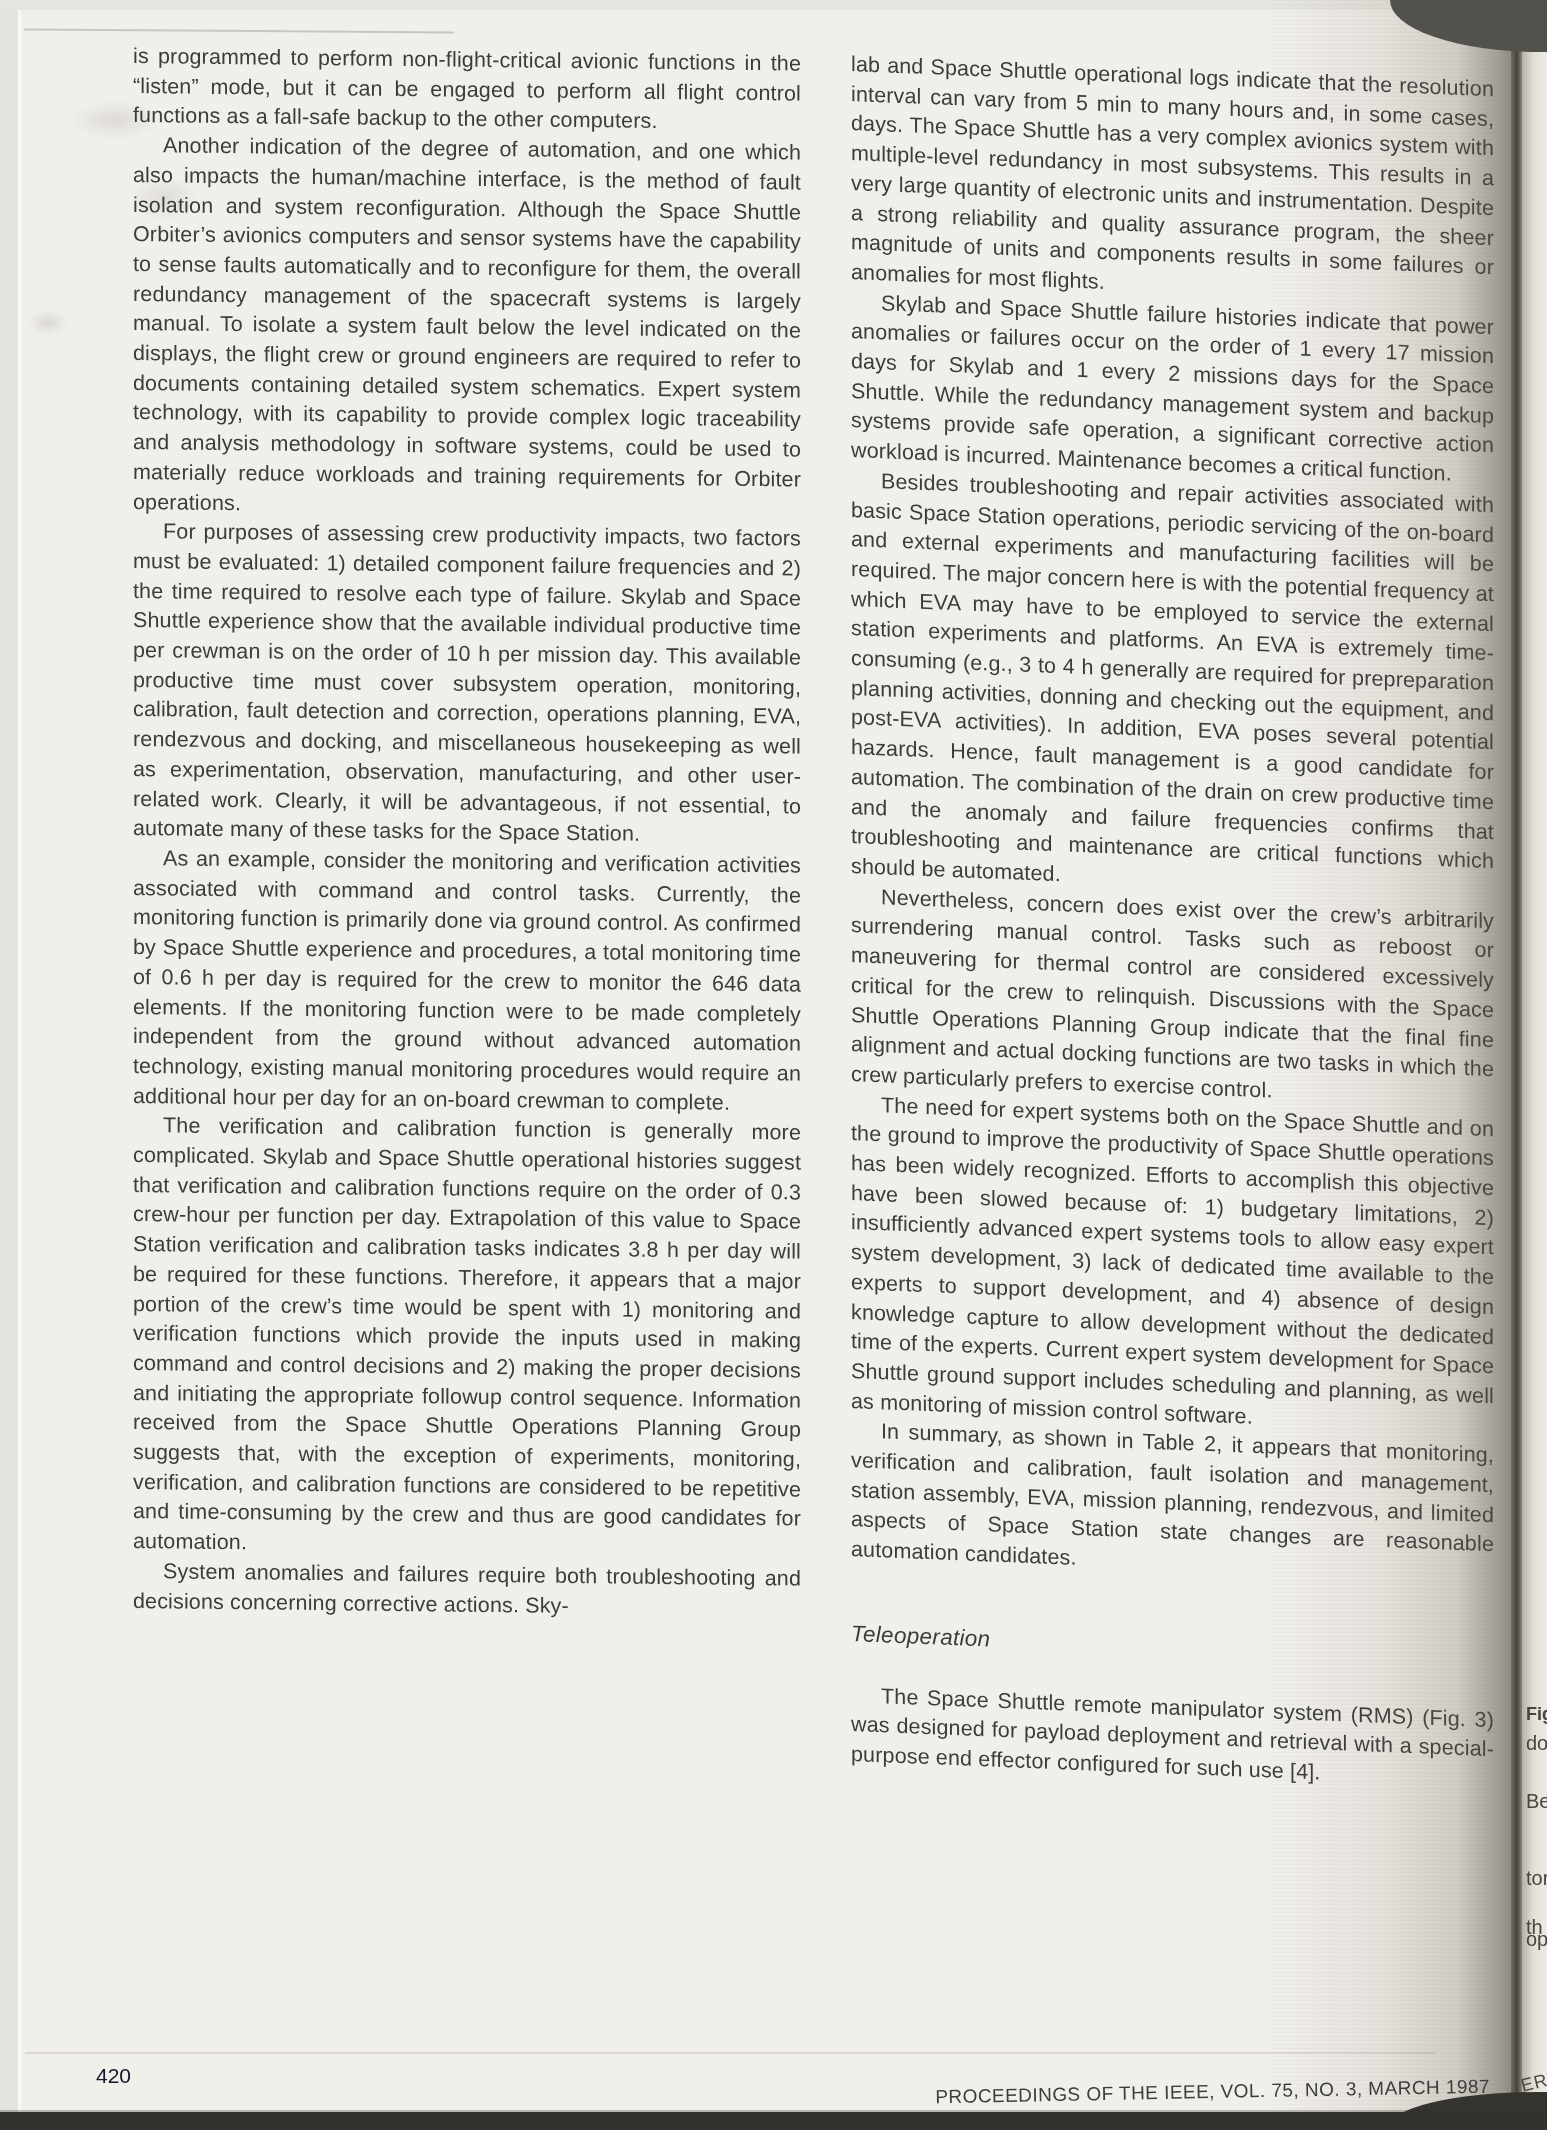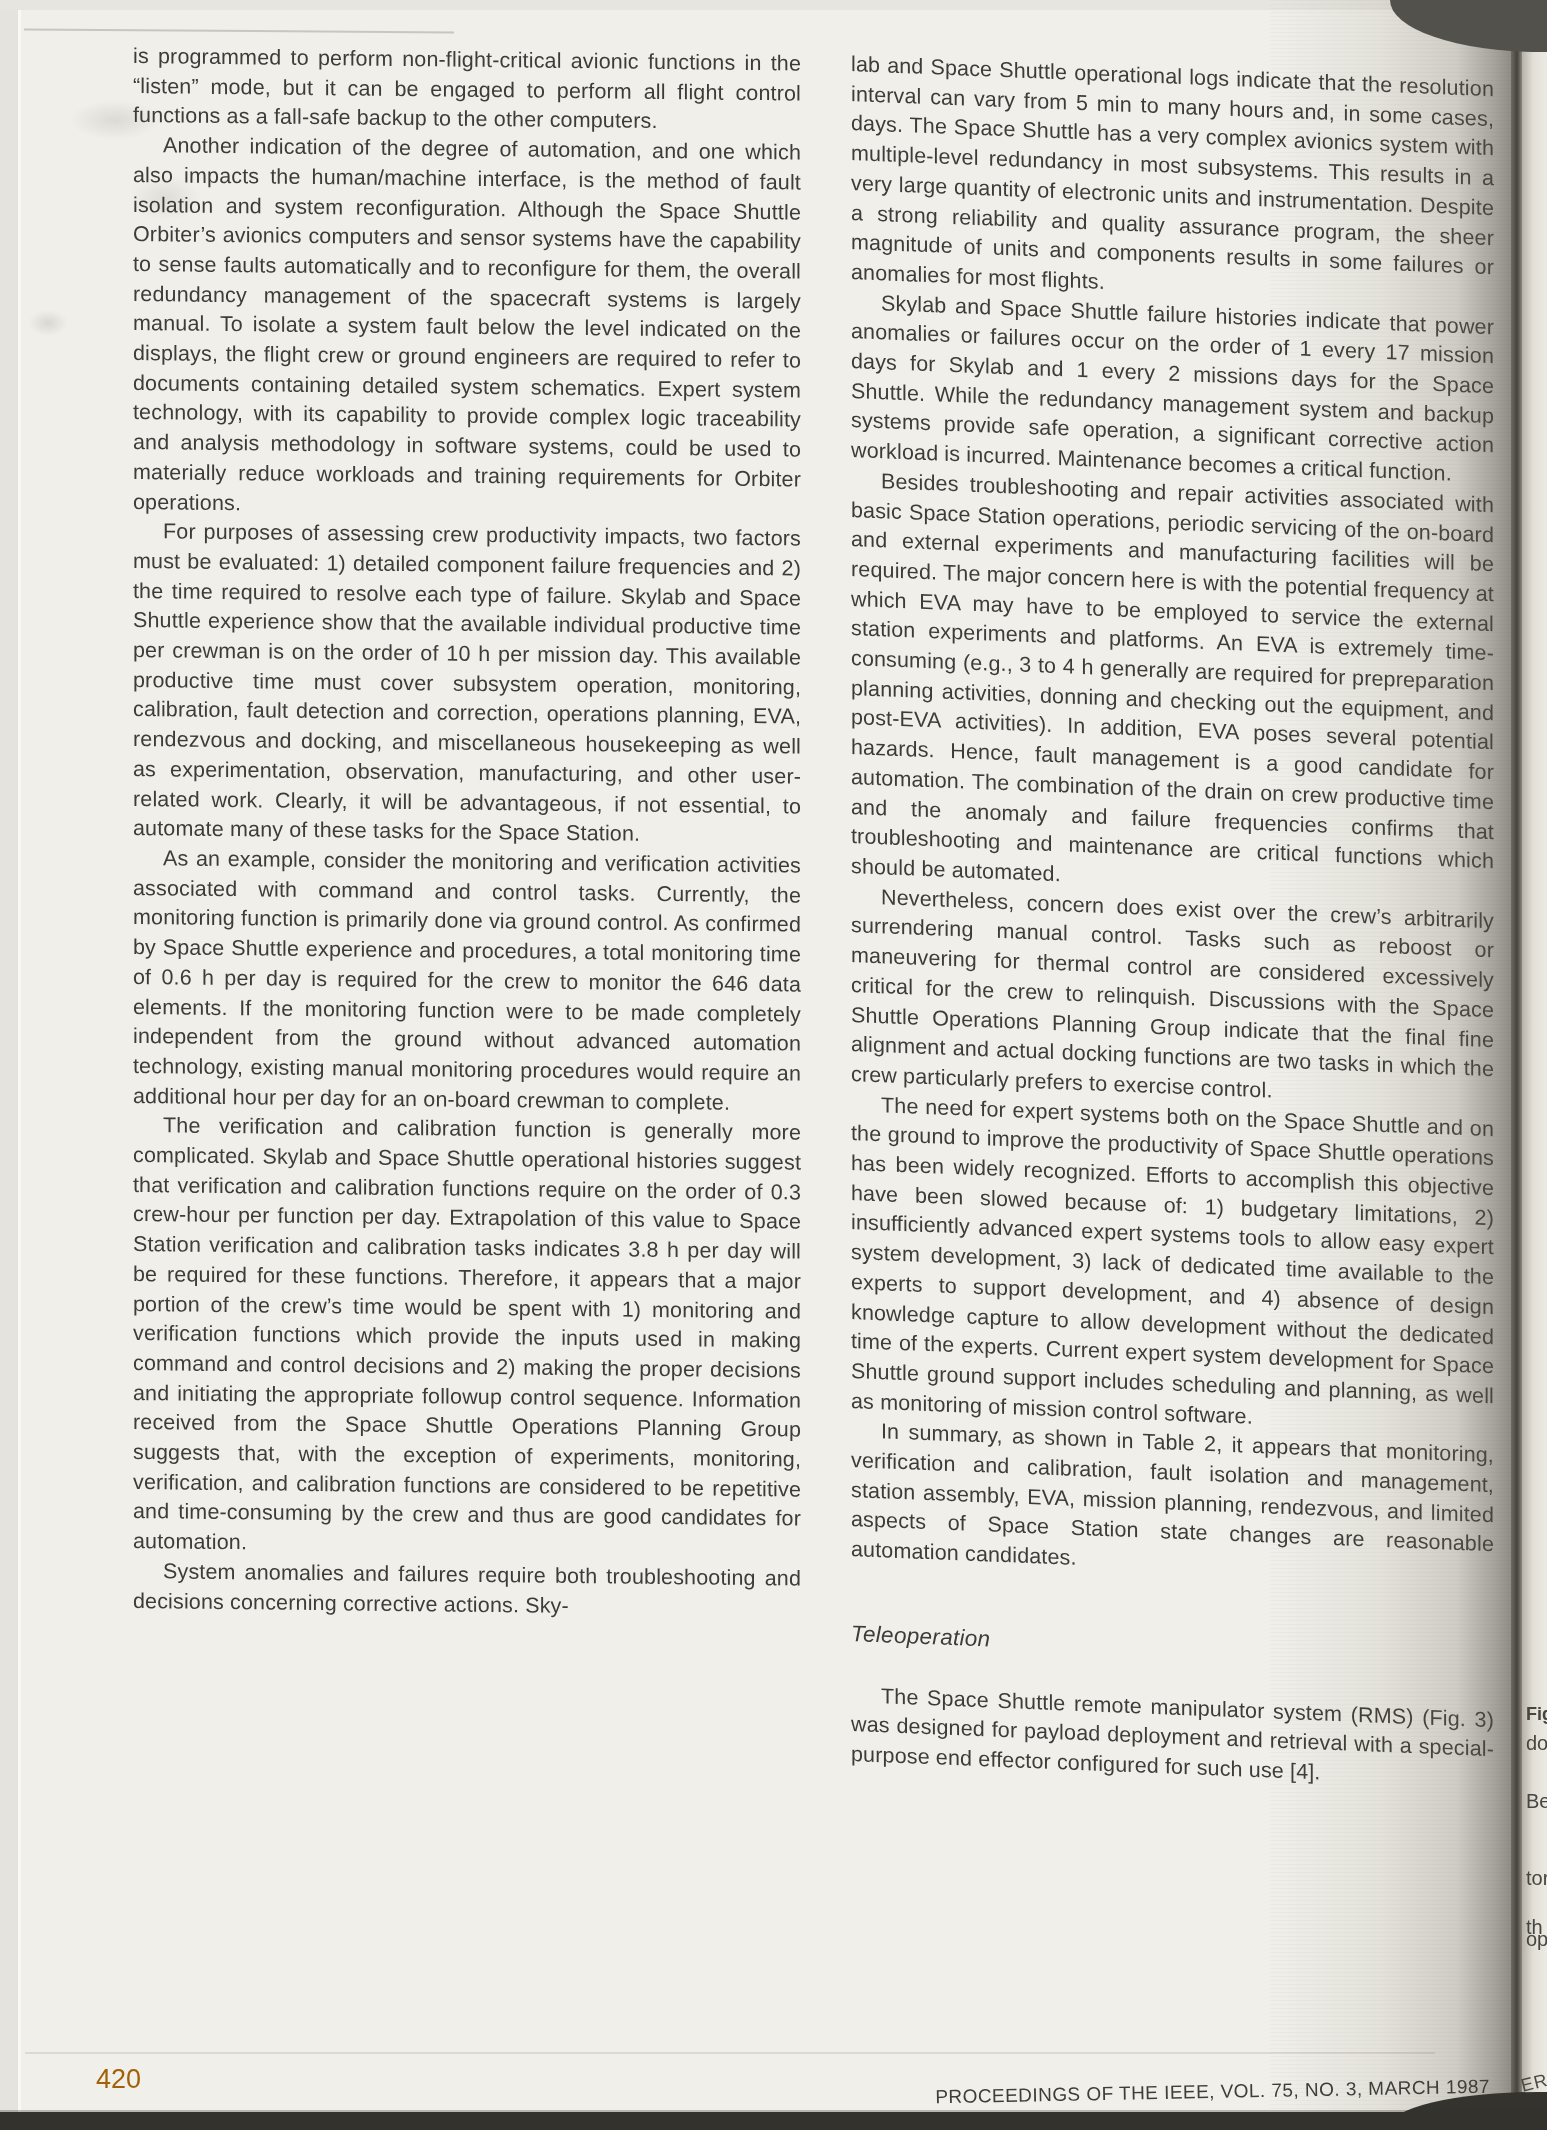--- a/index.html
+++ b/index.html
@@ -47,21 +47,21 @@
     text-align:justify; letter-spacing:.15px;
     -webkit-hyphens:auto; hyphens:auto;
   }
   .col p { margin:0; }
   .col p.indent { text-indent:30px; }
   .left-col  { left:133px; top:42px; width:668px; transform:skewY(.65deg);  transform-origin:0 0; }
   .right-col { left:851px; top:50px; width:643px; transform:skewY(2.25deg); transform-origin:0 0; }
   .subhead   { font-style:italic; font-weight:400; font-size:22.5px; letter-spacing:.3px; margin:54px 0 32px 0; }
 
   
-  .page-num { position:absolute; left:96px;  top:2064px; font-size:27px; color:#a16207; }
+  .page-num { position:absolute; left:96px;  top:2064px; font-size:21px; color:#0f172a; }
   .journal  { position:absolute; left:830px; top:2082px; width:660px; text-align:right;
               font-size:19px; letter-spacing:.45px; color:#3e3d39; transform:rotate(-1.1deg); }
 
   
   .frag { position:absolute; left:1526px; font-size:20px; color:#47453f; white-space:nowrap; }
   .frag.bold { font-weight:700; font-size:18px; }
   .frag-eri { position:absolute; left:1521px; top:2072px; font-size:18px; letter-spacing:1px;
               color:#4a4841; transform:rotate(-14deg); white-space:nowrap; }
 </style>
 </head>

